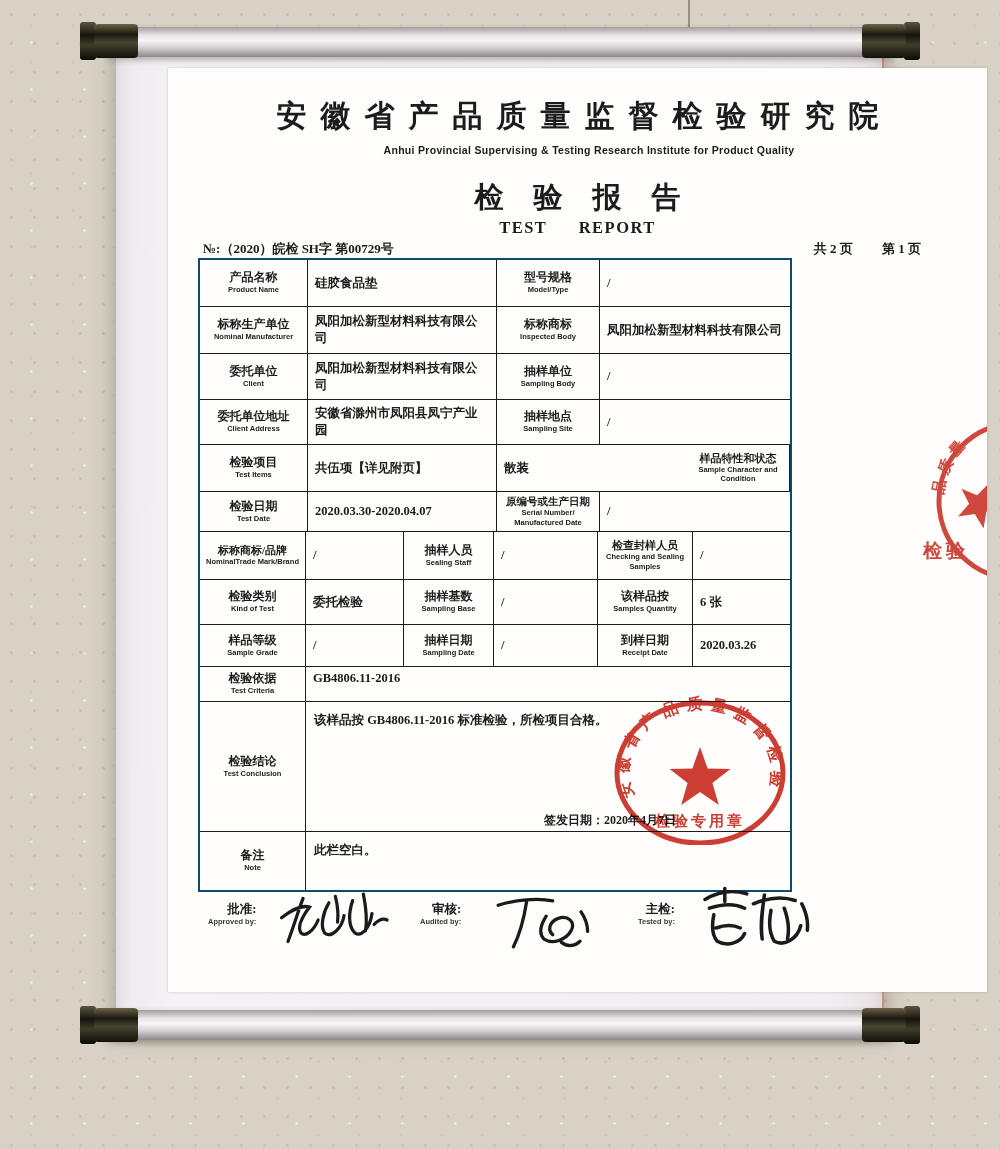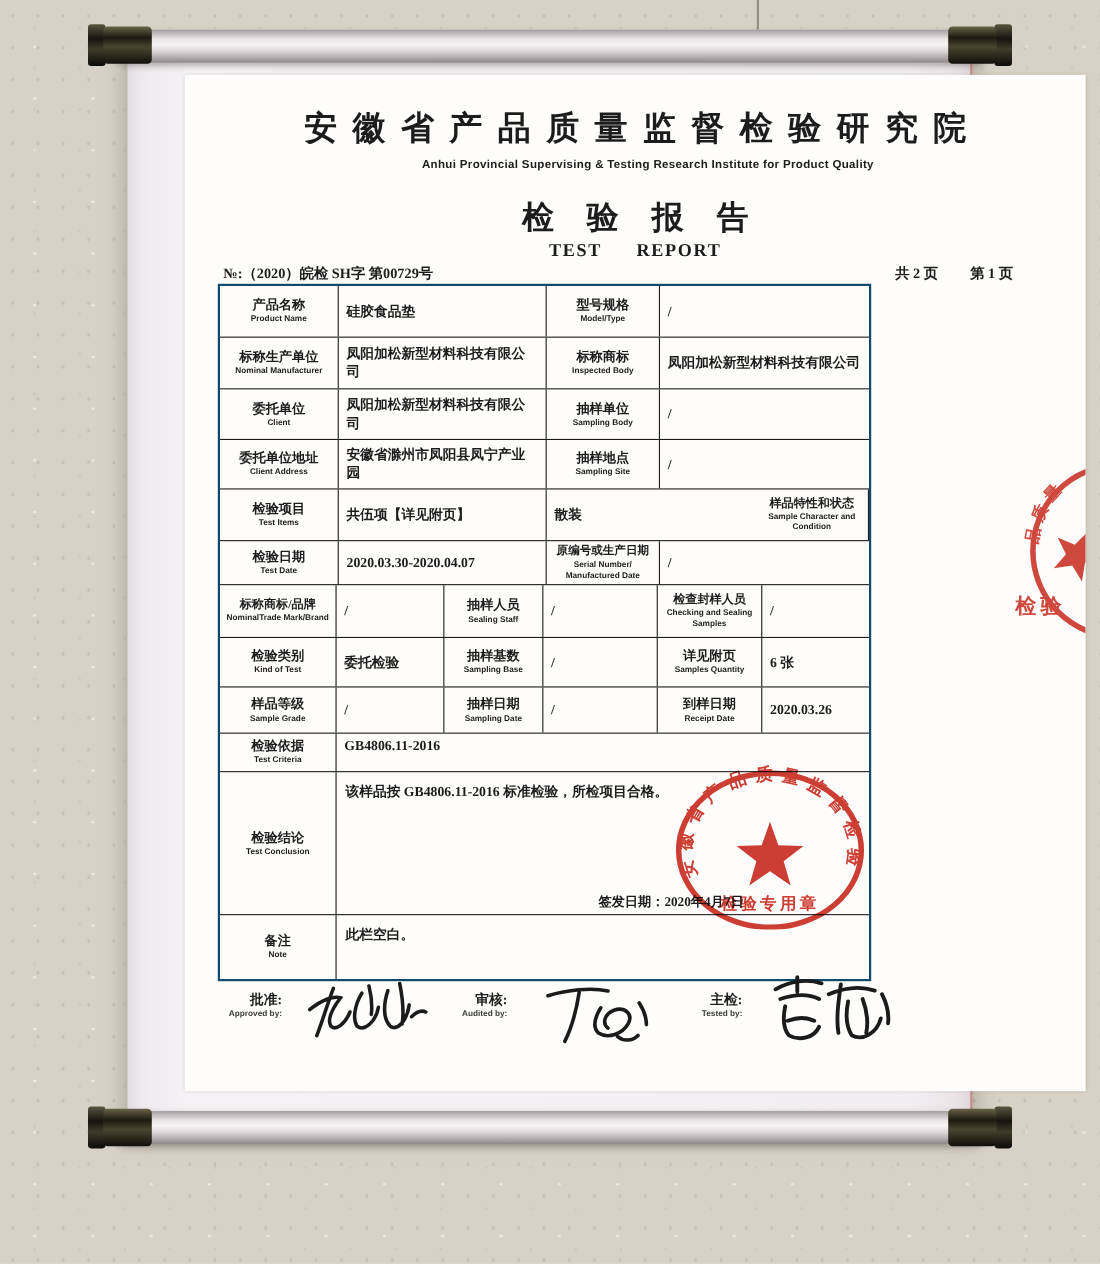--- a/index.html
+++ b/index.html
@@ -211,21 +211,21 @@
               <div class="cn">检验类别</div>
               <div class="en">Kind of Test</div>
             </div>
           <div class="cell val w-v6">委托检验</div>
           <div class="cell lab w-l6b">
               <div class="cn">抽样基数</div>
               <div class="en">Sampling Base</div>
             </div>
           <div class="cell val w-v6b">/</div>
           <div class="cell lab w-l6c">
-              <div class="cn">详见附页</div>
+              <div class="cn">该样品按</div>
               <div class="en">Samples Quantity</div>
             </div>
           <div class="cell val w-v6c last">6 张</div>
         </div>
 
         <div class="trow" style="height:42px">
           <div class="cell lab w-l6">
               <div class="cn">样品等级</div>
               <div class="en">Sample Grade</div>
             </div>

